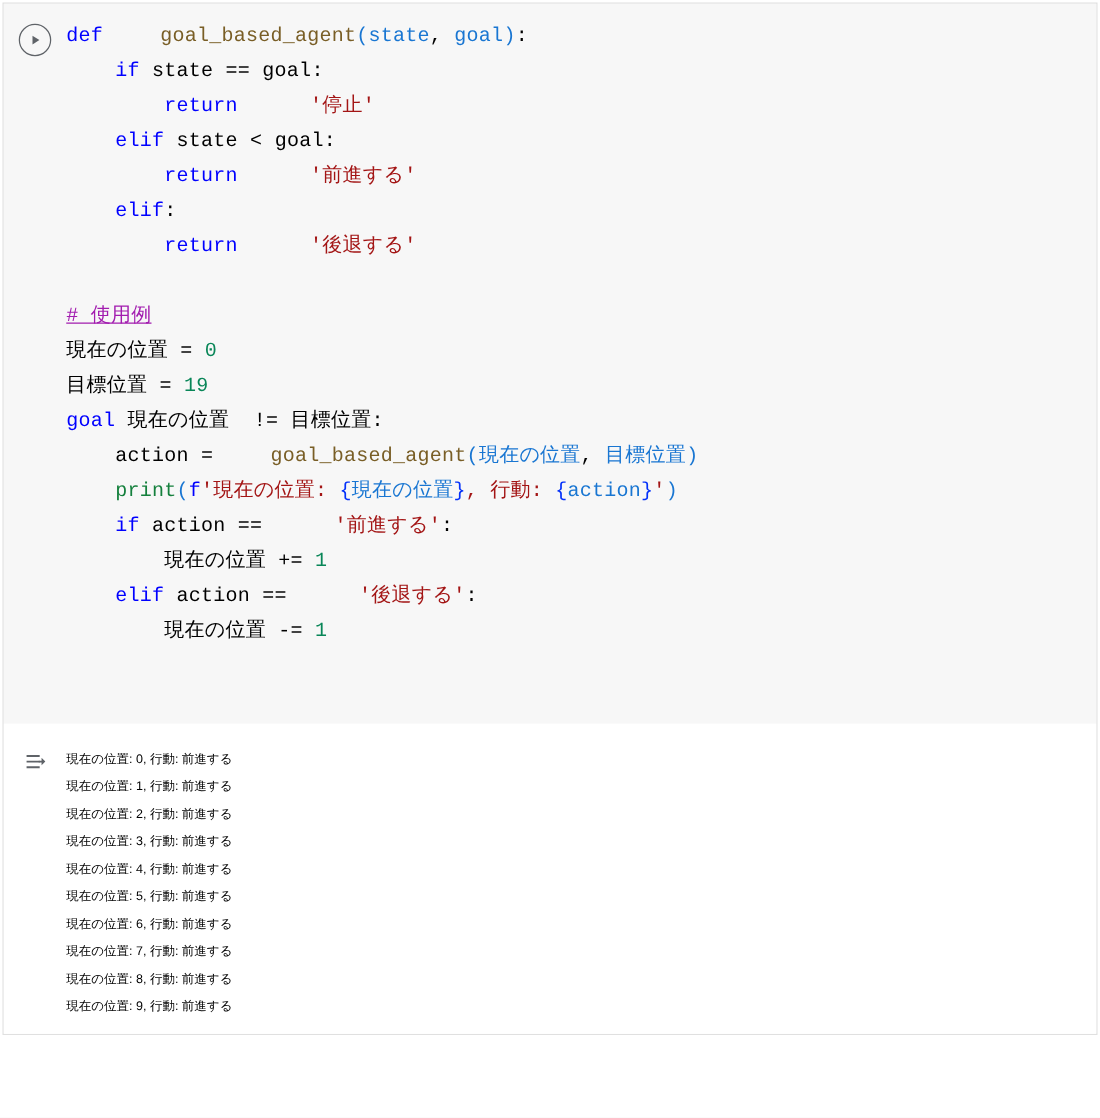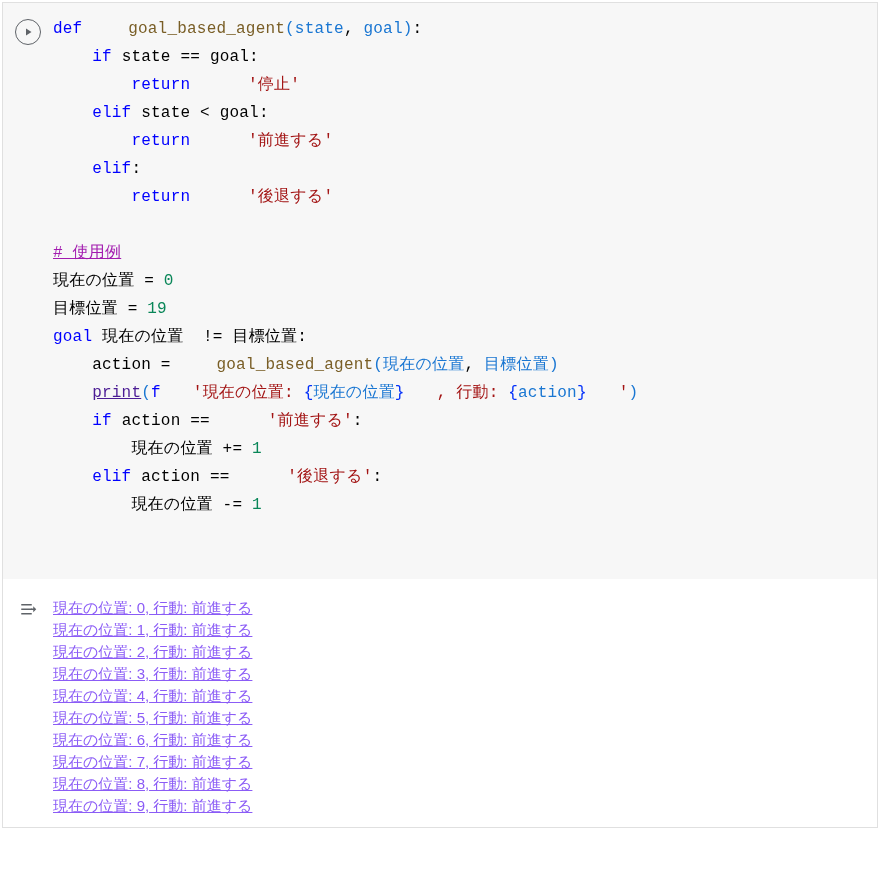--- a/index.html
+++ b/index.html
@@ -65,38 +65,37 @@
   .out-icon {
     width: 22px;
     height: 22px;
     display: flex;
     align-items: center;
     justify-content: center;
   }
   .output {
     flex: 1;
     font-family: "Helvetica Neue", Arial, sans-serif;
-    font-size: 15px;
+    font-size: 10px;
     white-space: pre;
     line-height: 22px;
-    color: #8b5cf6;
-    text-decoration: underline;
+    color: #000000;
   }
   
   .kw { color: #0000ff; }         
   .rt { color: #0000ff; text-align: right; }         
   .fn { color: #795e26; margin-left: 36px; }         
-  .builtin { color: #4c1d95; text-decoration: underline; }
+  .builtin { color: #15803d; }
   .id { color: #000; }
   .op { color: #000; }
   .paren { color: #1976d2; }
   .num { color: #098658; }
   .str { color: #a31515; margin-left: 48px; }
   .cm { color: #a21caf; text-decoration: underline; }
-  .fstr { color: #a31515; margin-left: 32px; }
+  .fstr { color: #a31515; }
   .fpf { color: #0000ff; }       
   .brace { color: #0431fa; }
   .blue { color: #1976d2; }      
 </style>
 </head>
 <body>
 
 <div class="cell">
   <div class="input-area">
     <div class="gutter">

